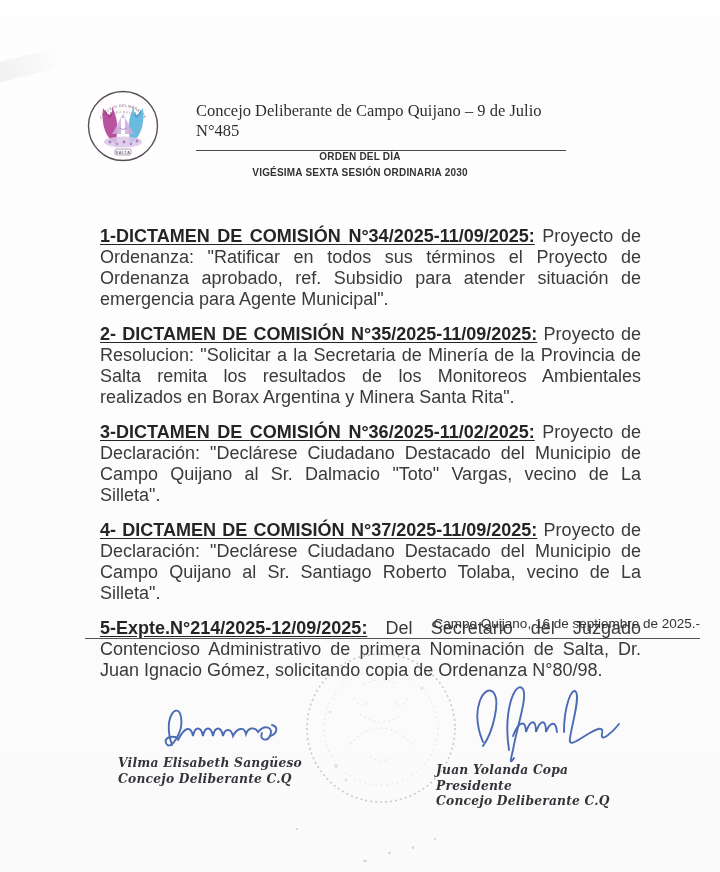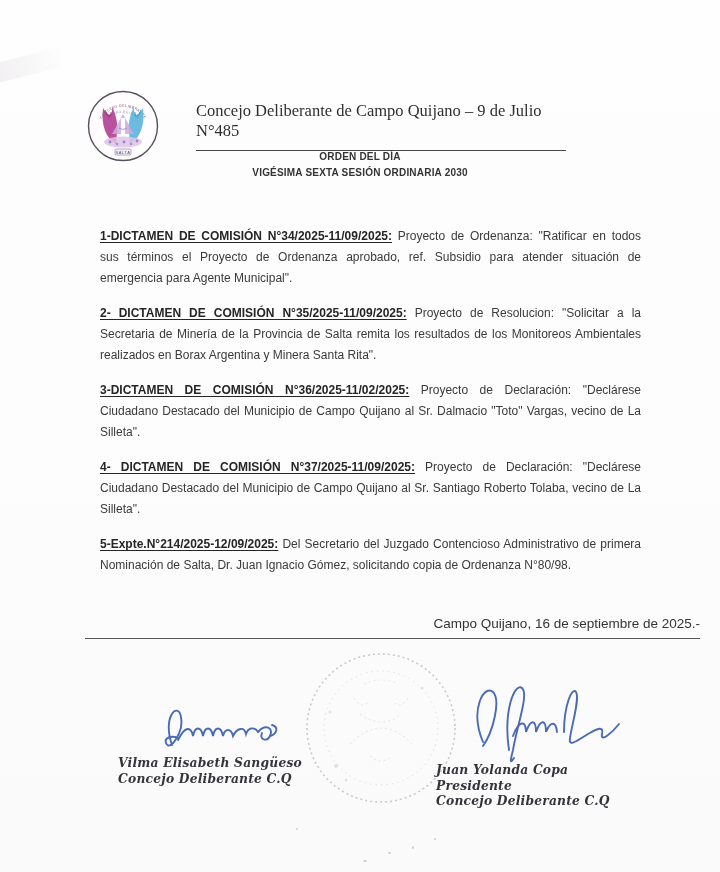--- a/index.html
+++ b/index.html
@@ -12,21 +12,21 @@
     background:linear-gradient(90deg,#e9e6e9,rgba(255,255,255,0)); transform:rotate(-14deg); opacity:.65;}
   .logo{position:absolute; left:86px; top:88px; width:74px; height:76px;}
   .header-org{
     position:absolute; left:196px; top:101px; width:370px;
     font-family:"Liberation Serif", serif; font-size:16.5px; color:#2f2f2f;
     text-align:left; padding-bottom:9px; border-bottom:1.6px solid #4a4a4a;
   }
   .doc-title{position:absolute; left:0; top:149px; width:720px; text-align:center;
     font-weight:bold; font-size:10px; color:#333; line-height:16px; letter-spacing:.2px;}
   .items{position:absolute; left:100px; top:226px; width:541px;}
-  .item{margin:0 0 14px 0; font-size:12px; line-height:21px; text-align:justify; color:#3a3a3a;}
+  .item{margin:0 0 14px 0; font-size:18px; line-height:21px; text-align:justify; color:#3a3a3a;}
   .item-h{font-weight:bold; color:#252525; text-decoration:underline; text-underline-offset:2px;}
   .item-b{color:#3a3a3a;}
   .date-row{position:absolute; left:85px; top:616px; width:615px; text-align:right;
     font-size:13.5px; color:#333; padding-bottom:7px; border-bottom:1.6px solid #555;}
   .date-row span{text-align:right;}
   .stamp{position:absolute; left:302px; top:648px; width:158px; height:160px; opacity:.55;}
   .sig{position:absolute; width:210px; }
   .sig-left{left:118px; top:697px;}
   .sig-right{left:436px; top:676px;}
   .sig svg{display:block; margin:0 auto -6px auto;}

